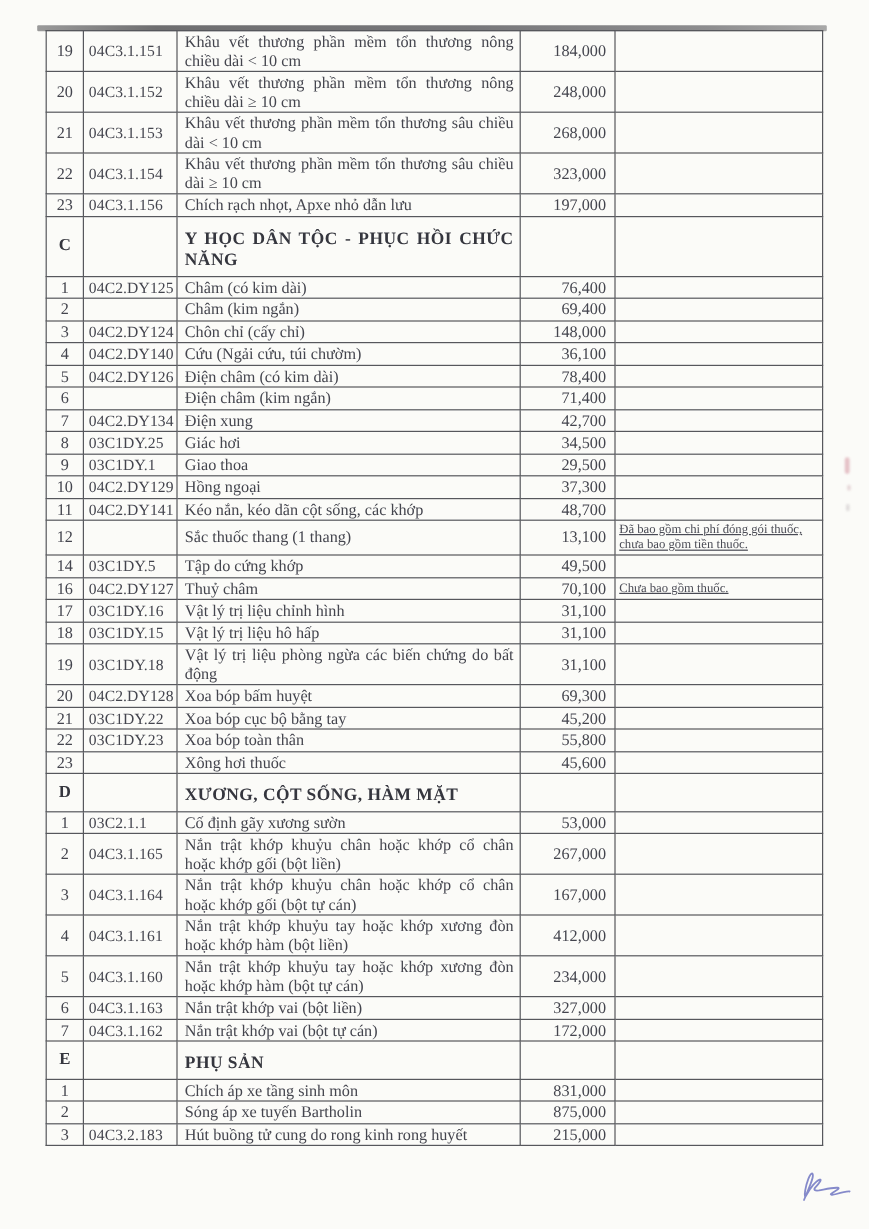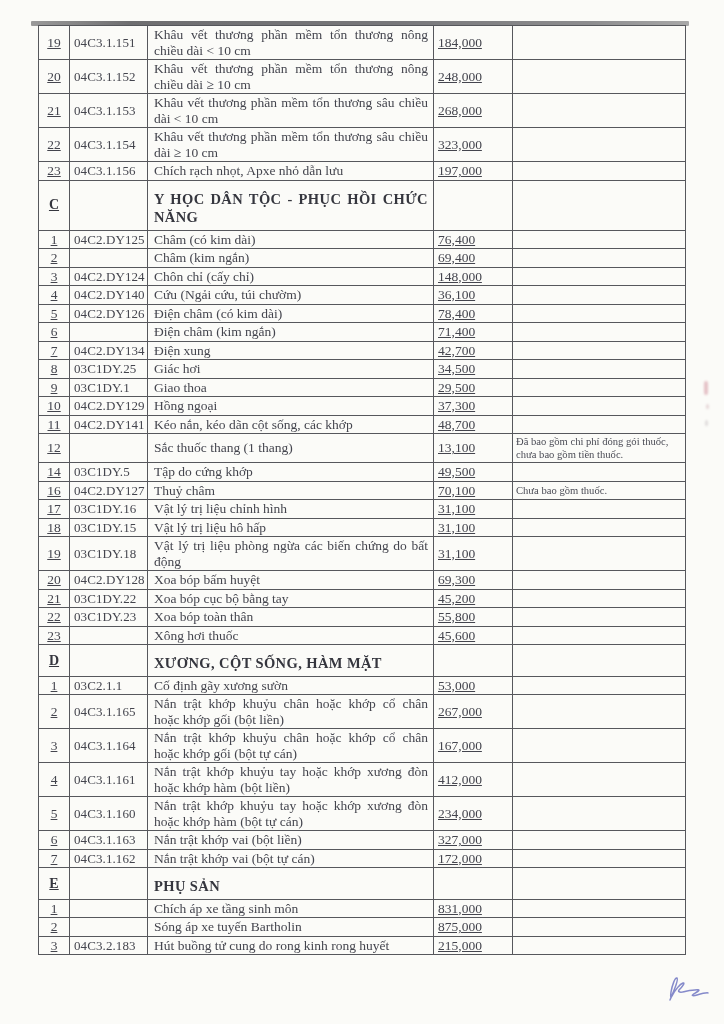--- a/index.html
+++ b/index.html
@@ -33,25 +33,25 @@
   }
   td {
     border: 1px solid #56575c;
     padding: 1px 4px;
     vertical-align: middle;
     font-size: 13.5px;
     line-height: 15.5px;
     color: #44454e;
     overflow: hidden;
   }
-  .c-stt  { text-align: center; padding: 1px 1px; text-decoration: underline; }
+  .c-stt  { text-align: center; padding: 1px 1px; }
   .c-code { text-align: left; padding-left: 4px; font-size: 13px; letter-spacing: 0.1px; }
   .c-name { text-align: justify; padding-left: 6px; padding-right: 5px; }
-  .c-price{ text-align: left; padding-right: 7px; text-decoration: underline; }
-  .c-note { font-size: 10.6px; line-height: 13px; padding: 1px 3px; color: #4a4b55; text-align: left; }
+  .c-price{ text-align: right; padding-right: 7px; }
+  .c-note { font-size: 10.6px; line-height: 13px; padding: 1px 3px; color: #4a4b55; text-align: left; text-decoration: underline; }
   tr.item td { height: 18px; }
   tr.section td { font-weight: bold; font-size: 14.5px; color: #35363e; height: 25px; }
   tr.section .c-name {
     letter-spacing: 0.4px;
     line-height: 18.5px;
     padding-top: 9px; padding-bottom: 3px;
     text-align: justify;
   }
   tr.section .c-stt { font-size: 14px; }
   

